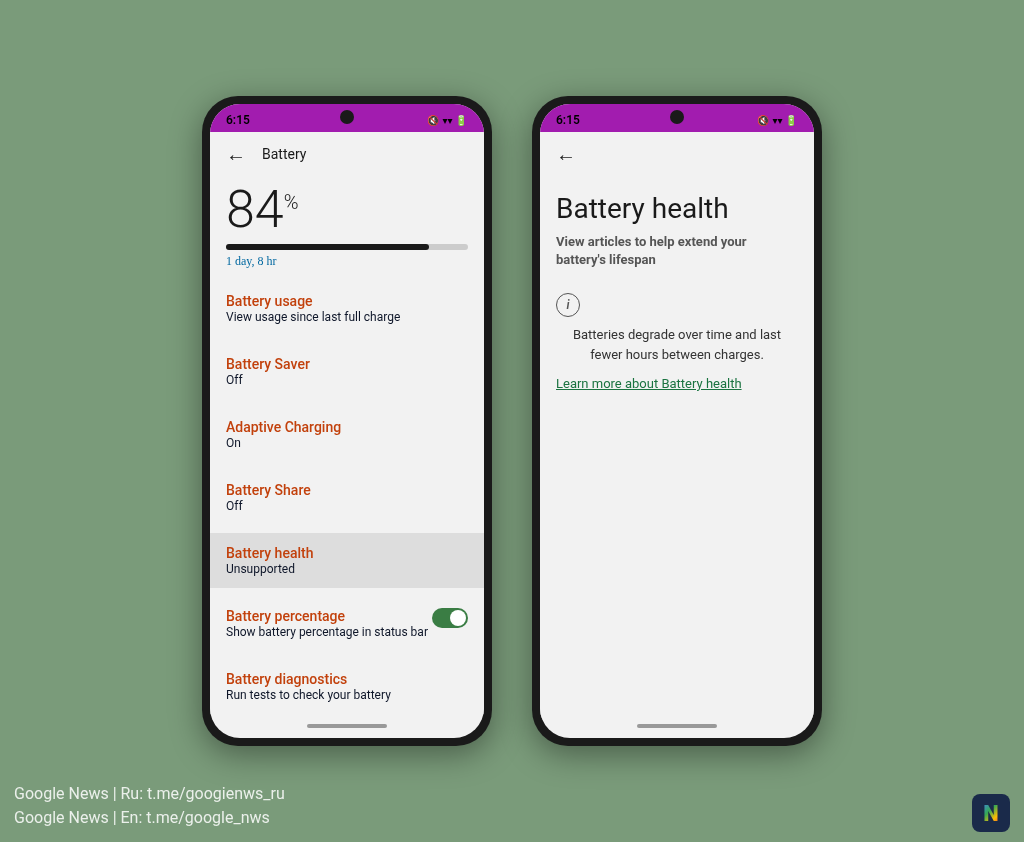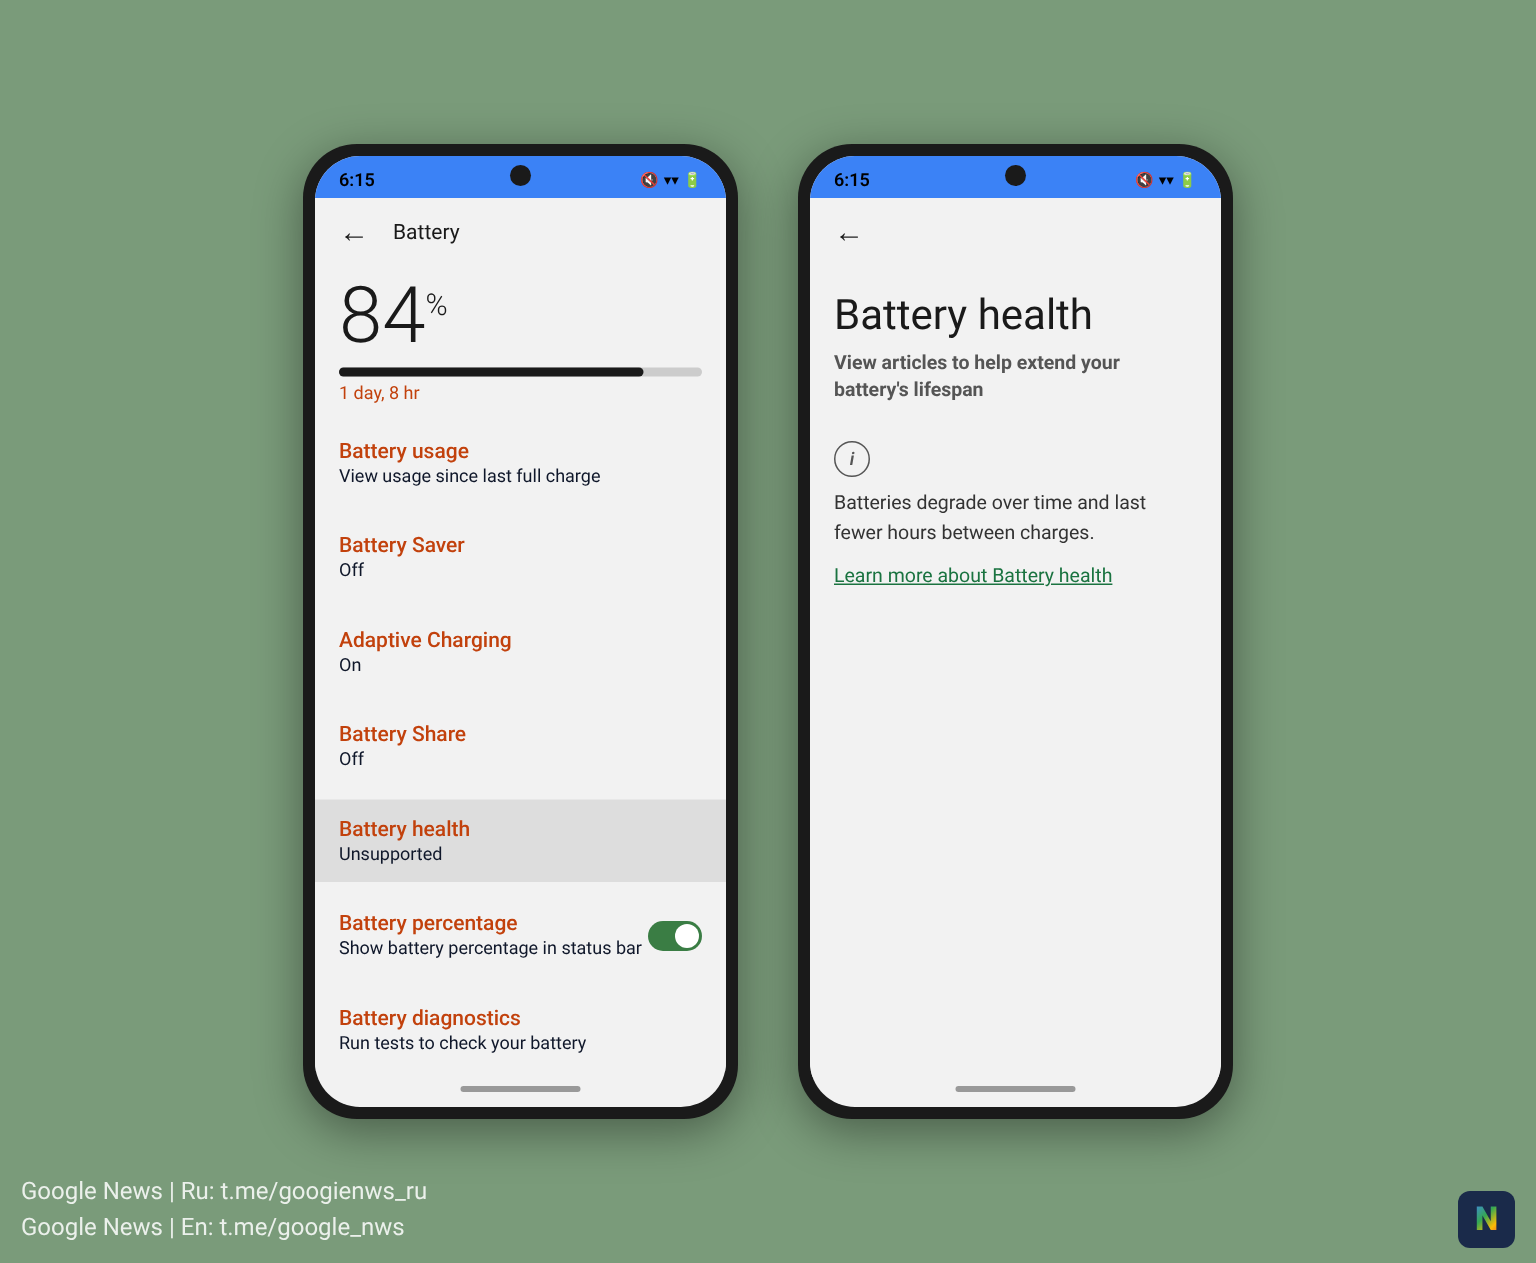--- a/index.html
+++ b/index.html
@@ -36,21 +36,21 @@
       overflow: hidden;
       display: flex;
       flex-direction: column;
       position: relative;
     }
     .status-bar {
       display: flex;
       justify-content: space-between;
       align-items: center;
       padding: 8px 16px 4px 16px;
-      background: #3b82f6;
+      background: #a21caf;
       font-size: 11px;
       font-weight: 500;
       height: 28px;
       position: relative;
     }
     .status-time { font-size: 12px; font-weight: 600; }
     .status-icons { display: flex; align-items: center; gap: 3px; font-size: 10px; }
     .camera-hole {
       width: 14px;
       height: 14px;
@@ -105,22 +105,23 @@
       background: #ccc;
       border-radius: 3px;
     }
     .battery-bar-fill {
       height: 100%;
       background: #1a1a1a;
       border-radius: 3px;
     }
     .battery-time {
       font-size: 12px;
-      color: #c2410c;
+      color: #0369a1;
       margin-top: 4px;
+      font-family: Liberation Serif, serif;
     }
     .divider {
       height: 1px;
       background: #e0e0e0;
       margin: 4px 0;
     }
     .menu-item {
       padding: 12px 16px;
       background: #f2f2f2;
       cursor: pointer;
@@ -134,21 +135,21 @@
       color: #c2410c;
     }
     .menu-item-subtitle {
       font-size: 12px;
       color: #0f172a;
       margin-top: 1px;
     }
     .menu-item-row {
       display: flex;
       justify-content: space-between;
-      align-items: center;
+      align-items: flex-start;
     }
     .toggle {
       width: 36px;
       height: 20px;
       background: #555;
       border-radius: 10px;
       position: relative;
       cursor: pointer;
     }
     .toggle.on { background: #3a7d44; }
@@ -221,20 +222,21 @@
       justify-content: center;
       font-size: 12px;
       color: #555;
       font-style: italic;
       font-weight: 600;
     }
     .info-text {
       font-size: 13px;
       color: #333;
       line-height: 1.5;
+      text-align: center;
     }
     .learn-more-link {
       color: #1a7340;
       font-size: 13px;
       text-decoration: underline;
       cursor: pointer;
       margin-top: 4px;
     }
     
     .footer-text {

